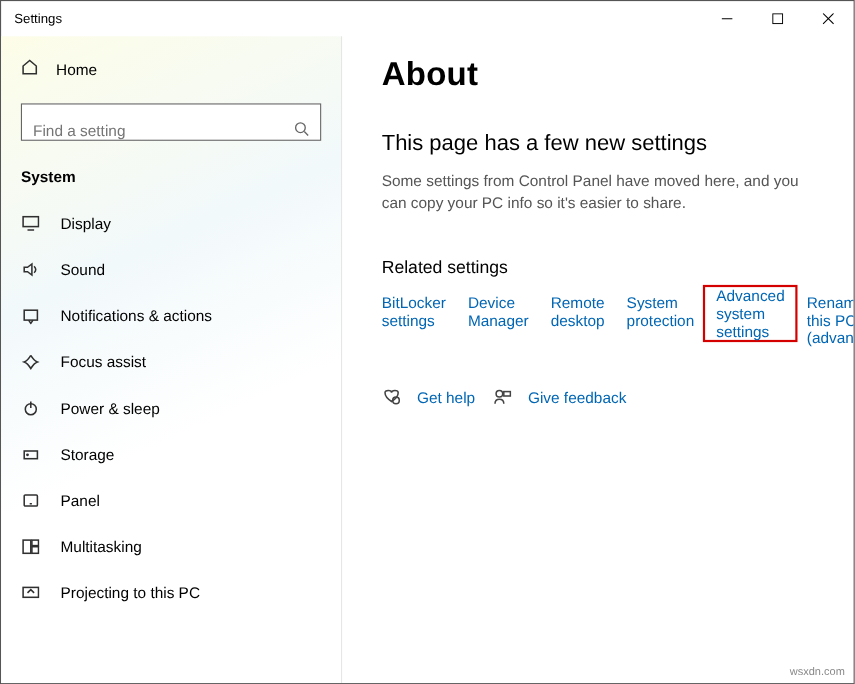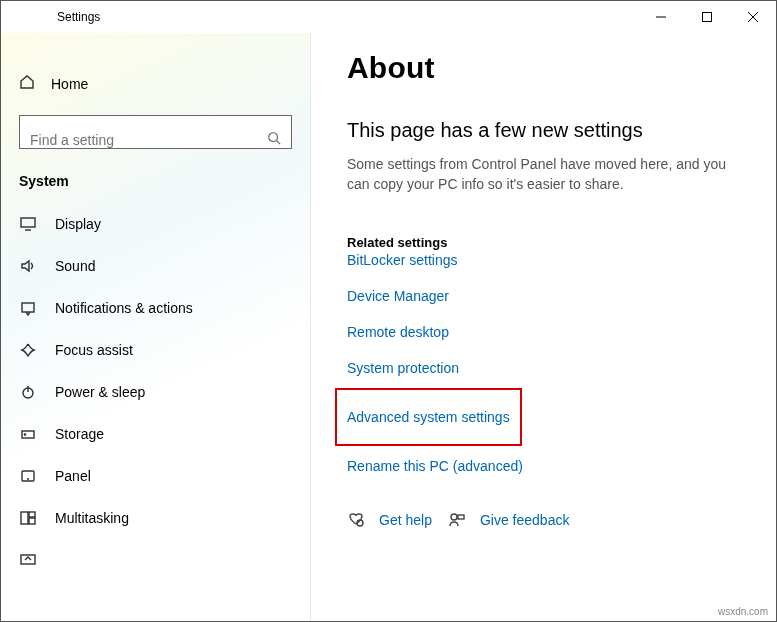--- a/index.html
+++ b/index.html
@@ -15,35 +15,35 @@
     position: relative;
   }
   
   .titlebar {
     height: 32px;
     display: flex;
     align-items: center;
     justify-content: space-between;
     padding-left: 12px;
   }
-  .titlebar .title { font-size: 12px; color: #000; margin-left: 44px; }
+  .titlebar .title { font-size: 12px; color: #000; }
   .winbtns { display: flex; height: 100%; }
   .winbtn {
     width: 46px; height: 32px;
     display: flex; align-items: center; justify-content: center;
     font-family: inherit;
   }
   .winbtn svg { width: 10px; height: 10px; stroke: #000; stroke-width: 1; fill: none; }
   
   .split { display: flex; height: calc(100% - 32px); }
   .sidebar {
     width: 310px;
     border-right: 1px solid #e6e6e6;
     background: linear-gradient(155deg, #fdfde8 0%, #f2f9fb 35%, #ffffff 60%);
-    padding-top: 33px;
+    padding-top: 12px;
     overflow: hidden;
   }
   .content {
     flex: 1;
     padding: 18px 28px 0 36px;
     overflow: hidden;
     position: relative;
   }
   
   .homebtn {
@@ -74,24 +74,24 @@
     padding: 13px 18px;
     font-size: 14px;
     color: #000;
   }
   .navitem .icon { width: 18px; display:flex; justify-content:center; }
   .navitem svg { width: 16px; height: 16px; stroke: #303030; stroke-width: 1.4; fill: none; }
   
   h1.page-title { font-weight: 600; font-size: 30px; margin-bottom: 34px; letter-spacing: 0.2px;}
   h2.subhead { font-weight: 400; font-size: 20px; margin-bottom: 12px; }
   p.desc { color: #555; font-size: 14px; line-height: 1.45; margin-bottom: 40px; }
-  h3.related { font-weight: 700; font-size: 13px; margin-bottom: 2px; }
-  .linklist { display: flex; flex-direction: column; gap: 20px; align-items:flex-start; }
+  h3.related { font-weight: 400; font-size: 16px; margin-bottom: 14px; }
+  .linklist { display: flex; flex-direction: row; gap: 20px; align-items:flex-start; }
   .link { color: #0066b4; font-size: 14px; cursor: pointer; text-decoration: none; }
-  .link.highlighted { border: 2px solid #d40000; padding: 19px 10px; margin: -8px -12px; }
+  .link.highlighted { border: 2px solid #d40000; padding: 0 10px; margin: -8px -12px; }
   .help-section { margin-top: 38px; display:flex; flex-direction:row; gap:16px; }
   .help-row { display:flex; align-items:center; gap:14px; }
   .help-row .hicon { width:18px; display:flex; justify-content:center; color:#444; }
   .help-row svg { width:16px; height:16px; stroke:#444; stroke-width:1.4; fill:none; }
   .watermark {
     position: absolute; bottom: 4px; right: 8px;
     font-size: 10px; color: #888;
   }
 </style>
 </head>
@@ -213,20 +213,21 @@
           </span>
         <span>Multitasking</span>
       </li>
       <li class="navitem">
         <span class="icon">
             <svg viewBox="0 0 16 16">
               <rect x="1" y="3" width="14" height="9"></rect>
               <path d="M5 8 L8 5 L11 8"></path>
             </svg>
           </span>
+        <span>Projecting to this PC</span>
       </li>
     </ul>
   </div>
 
   <div class="content">
     <h1 class="page-title">About</h1>
     <h2 class="subhead">This page has a few new settings</h2>
     <p class="desc">Some settings from Control Panel have moved here, and you can copy your PC info so it's easier to share.</p>
     <h3 class="related">Related settings</h3>
     <div class="linklist">

